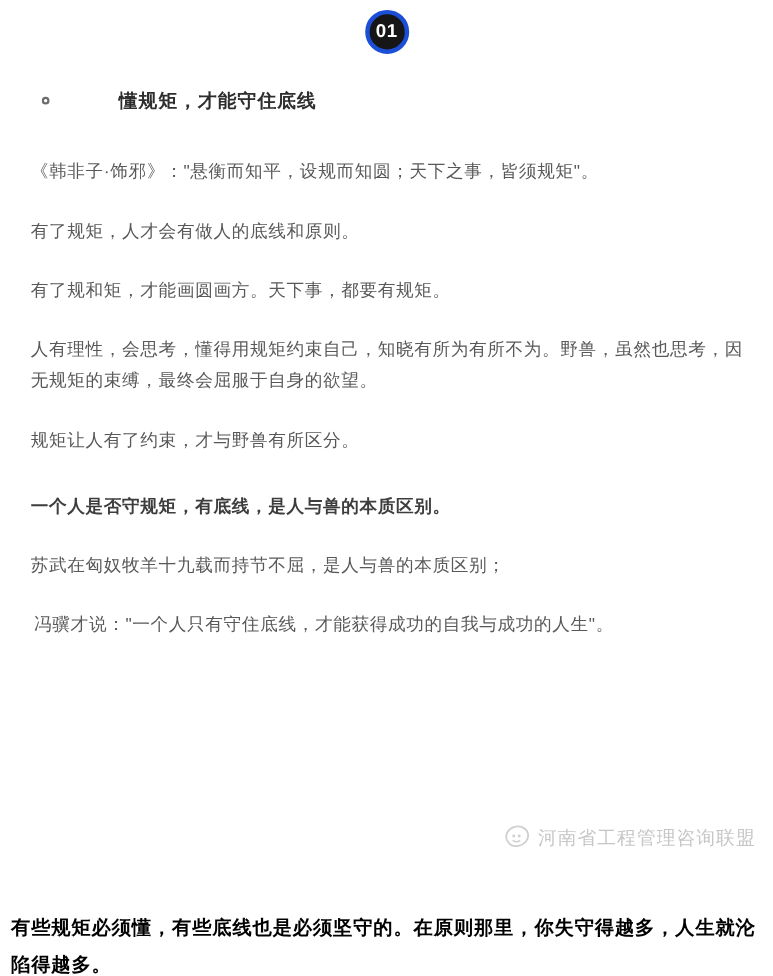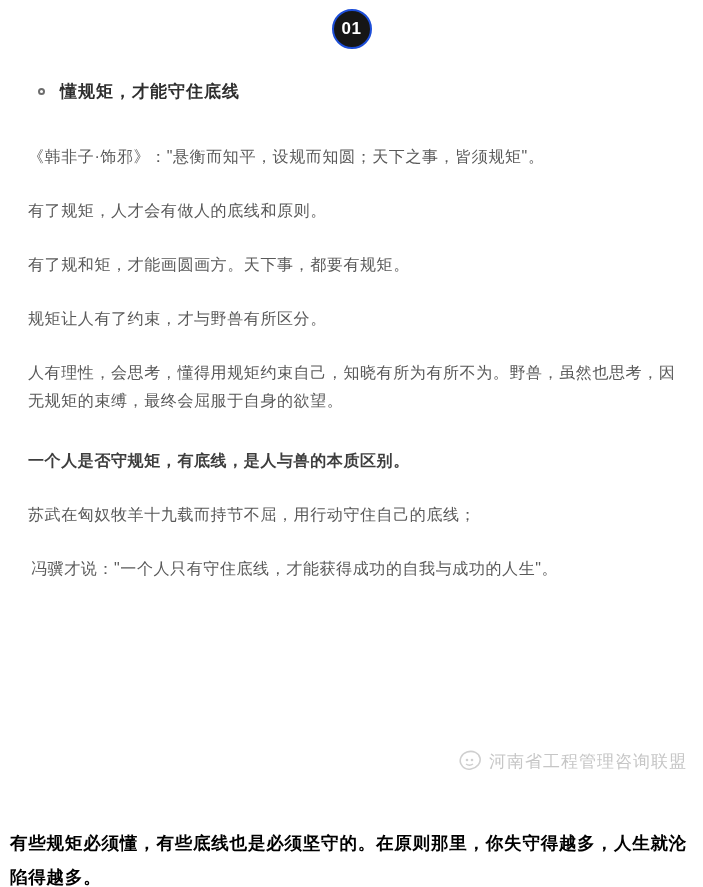--- a/index.html
+++ b/index.html
@@ -19,21 +19,21 @@
   .badge-row {
     padding-top: 9px;
     display: flex;
     justify-content: center;
   }
   .num-badge {
     width: 40px;
     height: 40px;
     border-radius: 50%;
     background: #161616;
-    border: 2px solid #1d4ed8;
+    border: 4px solid #1d4ed8;
     color: #ffffff;
     font-size: 17px;
     font-weight: bold;
     display: flex;
     align-items: center;
     justify-content: center;
     letter-spacing: 0.5px;
     text-align: right;
   }
   
@@ -42,20 +42,21 @@
   }
   .section-title {
     margin-top: 31px;
     margin-left: 10px;
     display: flex;
     align-items: center;
     font-size: 17px;
     font-weight: bold;
     color: #2e2e2e;
     letter-spacing: 1px;
+    gap: 48px;
   }
   .bullet-circle {
     display: inline-block;
     width: 7px;
     height: 7px;
     border: 2px solid #6d6d6d;
     border-radius: 50%;
     margin-right: 15px;
     flex: 0 0 auto;
   }
@@ -119,24 +120,24 @@
   <div class="content">
 
     <div class="section-title">
       <span class="bullet-circle"></span>
       <span>懂规矩，才能守住底线</span>
     </div>
 
     <p class="para first">《韩非子·饰邪》："悬衡而知平，设规而知圆；天下之事，皆须规矩"。</p>
     <p class="para">有了规矩，人才会有做人的底线和原则。</p>
     <p class="para">有了规和矩，才能画圆画方。天下事，都要有规矩。</p>
+    <p class="para">人有理性，会思考，懂得用规矩约束自己，知晓有所为有所不为。野兽，虽然也思考，因无规矩的束缚，最终会屈服于自身的欲望。</p>
     <p class="para">规矩让人有了约束，才与野兽有所区分。</p>
-    <p class="para">人有理性，会思考，懂得用规矩约束自己，知晓有所为有所不为。野兽，虽然也思考，因无规矩的束缚，最终会屈服于自身的欲望。</p>
     <p class="para bold-para">一个人是否守规矩，有底线，是人与兽的本质区别。</p>
-    <p class="para">苏武在匈奴牧羊十九载而持节不屈，用行动守住自己的底线；</p>
+    <p class="para">苏武在匈奴牧羊十九载而持节不屈，是人与兽的本质区别；</p>
     <p class="para quote">冯骥才说："一个人只有守住底线，才能获得成功的自我与成功的人生"。</p>
 
   </div>
 
   <div class="watermark">
     <svg class="wm-logo" viewBox="0 0 26 26" fill="none" xmlns="http://www.w3.org/2000/svg">
       <path d="M4 16 C2 12, 4 6, 10 4 C16 2, 22 5, 23 10 C24 15, 20 20, 14 21 C10 21.7, 6 20, 4 16 Z" stroke="#cfcfcf" stroke-width="1.6" fill="#ffffff"></path>
       <circle cx="10" cy="12" r="1.3" fill="#cfcfcf"></circle>
       <circle cx="15" cy="12" r="1.3" fill="#cfcfcf"></circle>
       <path d="M9 16 Q12.5 18.5 16 16" stroke="#cfcfcf" stroke-width="1.4" fill="none"></path>

